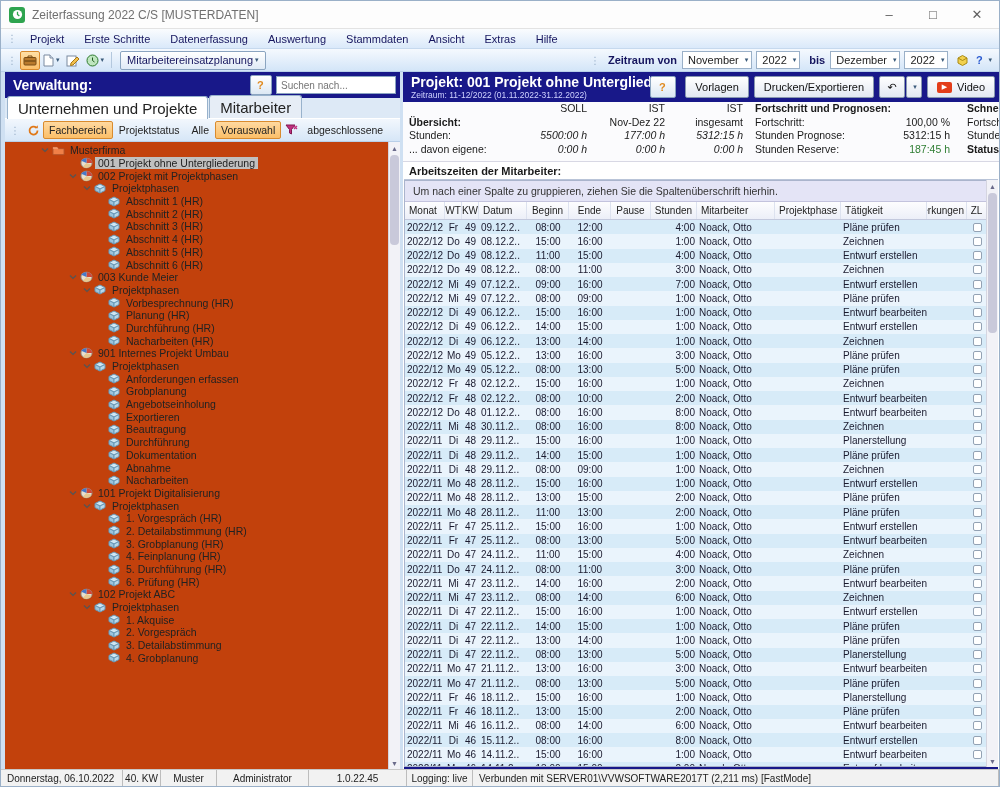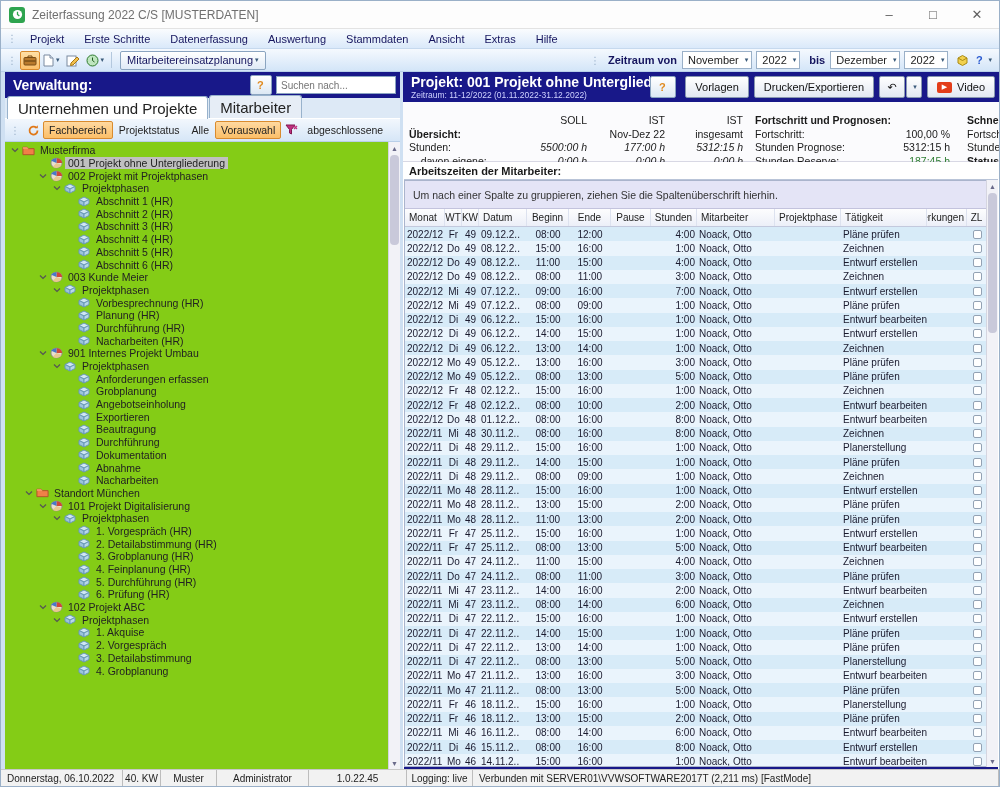--- a/index.html
+++ b/index.html
@@ -44,21 +44,21 @@
   .search-input { width:120px; height:18px; border:1px solid #8aa4c0; font-size:10px; padding:0 4px; color:#555; font-family:"Liberation Sans",sans-serif; }
 
   .tabsbar { height:21px; background:#dde9f6; display:flex; align-items:flex-end; padding-left:2px; flex:0 0 auto; border-bottom:1px solid #fff; }
   .tab { padding:3px 10px 2px; font-size:15px; color:#222; border:1px solid #98b2cc; border-bottom:none; border-radius:3px 3px 0 0; background:#e6edf6; margin-right:1px; }
   .tab.active { background:#fff; font-weight:normal; position:relative; top:1px; }
 
   .filterbar { height:23px; background:linear-gradient(#f2f7fd,#d6e6f7); display:flex; align-items:center; padding:0 3px; flex:0 0 auto; border-bottom:1px solid #b9cfe8; }
   .fbtn { height:18px; display:inline-flex; align-items:center; padding:0 5px; border:1px solid transparent; border-radius:2px; color:#222; font-size:10.5px; }
   .fbtn.hl { background:linear-gradient(#ffd9a0,#fbbf68); border-color:#d98b2e; }
 
-  .tree-wrap { flex:1; display:flex; overflow:hidden; background:#84cc16; }
+  .tree-wrap { flex:1; display:flex; overflow:hidden; background:#c2410c;padding-left:30px; }
   .tree { flex:1; padding:2px 0 0 4px; overflow:hidden; }
   .tree-row { height:12.7px; display:flex; align-items:center; white-space:nowrap; font-size:10.5px; color:#222; }
   .tree-row .lbl { padding:0 3px; }
   .tree-row.sel .lbl { background:#c0c0c0; }
   .exp { width:12px; display:inline-flex; justify-content:center; color:#444; flex:0 0 auto; }
   .ticon { width:14px; height:12px; display:inline-flex; align-items:center; justify-content:center; margin-right:2px; flex:0 0 auto; }
 
   .vscroll { width:12px; background:#f2f2f7; border-left:1px solid #d5d5e0; display:flex; flex-direction:column; flex:0 0 auto; }
   .vscroll .arr { height:12px; display:flex; align-items:center; justify-content:center; font-size:7px; color:#6a6a8a; }
   .vscroll .thumb { margin:1px; height:90px; background:#c9c9da; border-radius:4px; }
@@ -69,39 +69,39 @@
   .proj-titles { flex:1; overflow:hidden; }
   .proj-title { font-size:14px; font-weight:bold; white-space:nowrap; }
   .proj-sub { font-size:8.5px; color:#cfd2ff; white-space:nowrap; }
   .hbtn { height:22px; background:linear-gradient(#fff,#e2e8f2); border:1px solid #8898b0; border-radius:2px; display:inline-flex; align-items:center; justify-content:center; padding:0 9px; color:#111; margin-left:5px; font-size:11px; }
   .hbtn.icon-only { width:26px; padding:0; }
   .videobtn { font-weight:normal; }
   .playglyph { width:15px; height:11px; background:#e33d19; border-radius:2px; color:#fff; font-size:7px; display:inline-flex; align-items:center; justify-content:center; margin-right:5px; }
 
   
   .overview { height:60px; display:flex; background:#fbfbfd; border-bottom:1px solid #d8d8e4; flex:0 0 auto; font-size:10.5px; }
-  .ov-sec { padding:12px 6px; }
+  .ov-sec { padding:0 6px; }
   .ov-sep { width:1px; background:#d8d8e4; margin:3px 0; }
   .ov-grid { display:grid; grid-template-columns:100px 78px 78px 78px; line-height:13.5px; }
   .ov-grid .hdr { text-align:right; }
   .ov-grid .val { text-align:right;font-style:italic; }
   .ov-grid .b { font-weight:bold; }
   .pg-grid { display:grid; grid-template-columns:115px 80px; line-height:13.5px; width:200px; }
   .pg-grid .val { text-align:right; }
   .pg-title { font-weight:bold; grid-column:1 / span 2; }
   .qs { width:140px; line-height:13.5px; flex:0 0 auto; }
   .qs-row { display:flex; align-items:center; height:13.5px; }
   .qs-lab { flex:1; }
   .qs-title { font-weight:bold; }
 
   
   .arb-title { height:17px; display:flex; align-items:center; font-weight:bold; font-size:11px; padding-left:6px; flex:0 0 auto; background:#fff; }
   .grid-outer { flex:1; display:flex; overflow:hidden; border-top:1px solid #b9c4d8; border-bottom:2px solid #181889; margin:0 1px; }
   .grid-area { flex:1; display:flex; flex-direction:column; overflow:hidden; border:1px solid #aab4cc; border-right:none; }
-  .group-hint { height:28px; background:#e4e4f6; display:flex; align-items:center; padding-left:8px; color:#333; font-size:10.5px; border-bottom:1px solid #c3c3dd; flex:0 0 auto; }
+  .group-hint { height:21px; background:#e4e4f6; display:flex; align-items:center; padding-left:8px; color:#333; font-size:10.5px; border-bottom:1px solid #c3c3dd; flex:0 0 auto; }
   .thead { height:18px; display:grid; grid-template-columns:var(--cols); background:linear-gradient(#fdfdfe,#eceff8); border-bottom:1px solid #c3c9dd; flex:0 0 auto; font-size:10px; color:#222; }
   .thead .hc { display:flex; align-items:center; justify-content:center; border-right:1px solid #dde2ef; overflow:hidden; white-space:nowrap; }
   .thead .hc.l { justify-content:flex-start; padding-left:4px; }
   .thead .hc.clip { justify-content:flex-end; padding-right:2px; }
   .tbody { flex:1; overflow:hidden; }
   .trow { height:14.25px; display:grid; grid-template-columns:var(--cols); font-size:10px; color:#1a1a2e; align-items:center; }
   .trow:nth-child(odd) { background:#d7ebf8; }
   .trow:nth-child(even) { background:#eaf4fc; }
   .tc { white-space:nowrap; overflow:hidden; padding:0 2px; }
   .tc.c { text-align:center; }
@@ -604,35 +604,20 @@
               <span class="ticon">
                 <svg width="12" height="11" viewBox="0 0 12 11">
                   <path d="M1 3.5L6 1l5 2.5L6 6z" fill="#cfe6f2" stroke="#6899b8"></path>
                   <path d="M1 3.5L6 6v4L1 7.5z" fill="#9cc4dc" stroke="#6899b8"></path>
                   <path d="M11 3.5L6 6v4l5-2.5z" fill="#b8d8ea" stroke="#6899b8"></path>
                 </svg>
               </span>
               <span class="lbl">Nacharbeiten</span>
             </div>
             <div class="tree-row">
-              <span style="display: inline-block; width: 14px;"></span>
-              <span class="exp">
-                <svg width="8" height="8" viewBox="0 0 8 8">
-                  <path d="M1 2.5l3 3 3-3" fill="none" stroke="#555" stroke-width="1.2"></path>
-                </svg>
-              </span>
-              <span class="ticon">
-                <svg width="13" height="11" viewBox="0 0 14 11">
-                  <path d="M1 2h4.5l1.5 1.5H13V10H1z" fill="#f08048" stroke="#b05028"></path>
-                  <path d="M1 2h4.5l1.5 1.5H1z" fill="#f8a070"></path>
-                </svg>
-              </span>
-              <span class="lbl">Standort München</span>
-            </div>
-            <div class="tree-row">
               <span style="display: inline-block; width: 28px;"></span>
               <span class="exp">
                 <svg width="8" height="8" viewBox="0 0 8 8">
                   <path d="M1 2.5l3 3 3-3" fill="none" stroke="#555" stroke-width="1.2"></path>
                 </svg>
               </span>
               <span class="ticon">
                 <svg width="13" height="12" viewBox="0 0 14 12">
                   <ellipse cx="7" cy="6" rx="6" ry="5.2" fill="#e8e0d0" stroke="#888"></ellipse>
                   <path d="M7 6L7 .8A6 5.2 0 0 1 13 6z" fill="#d04838"></path>

